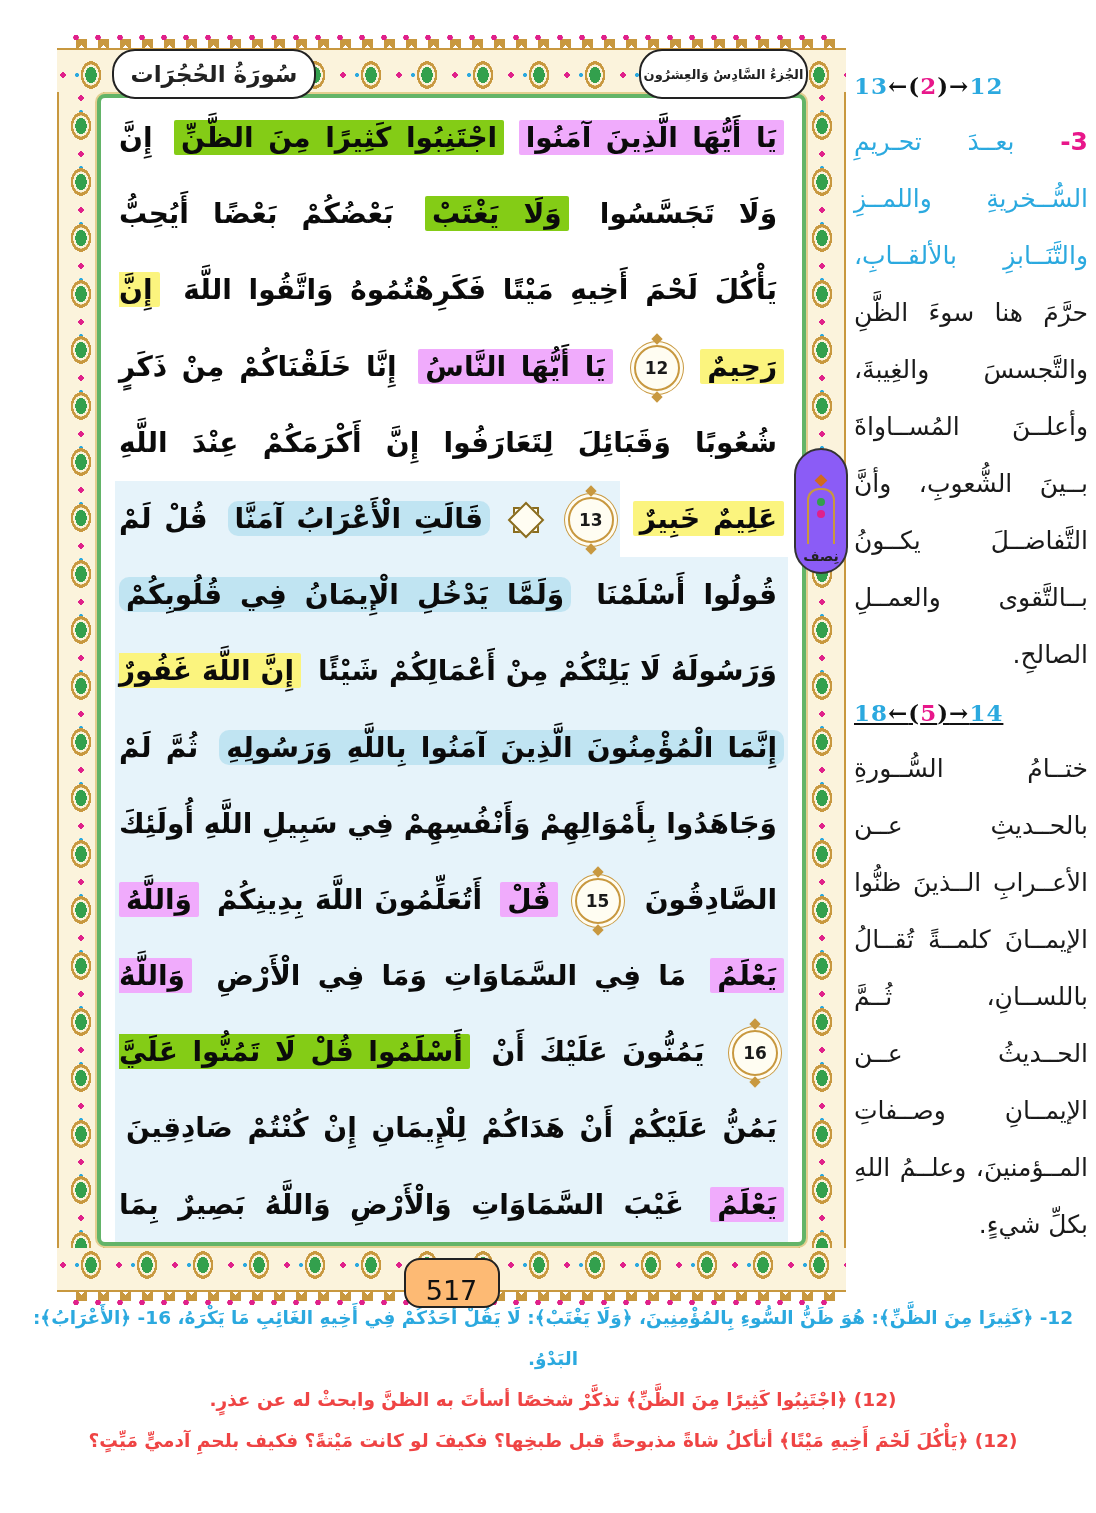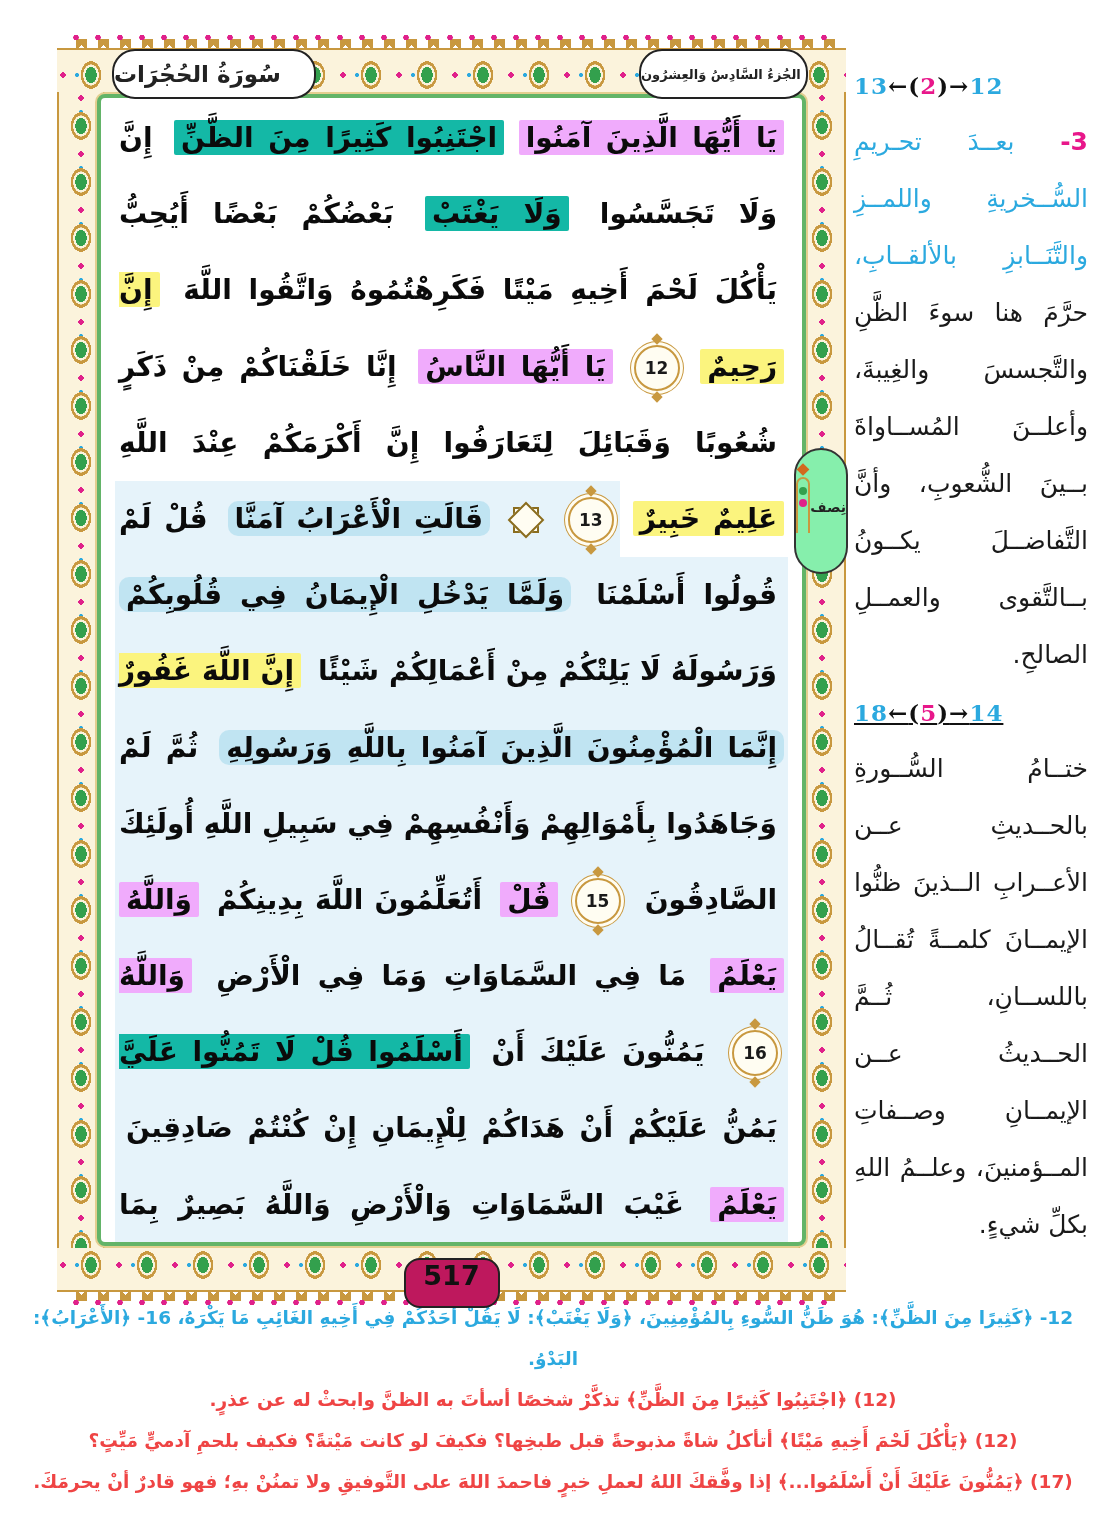--- a/index.html
+++ b/index.html
@@ -32,49 +32,49 @@
       linear-gradient(135deg,#C8983F 8px,transparent 0) repeat-x 11px 4px/22px 12px;}
   .band-bottom::after{content:"";position:absolute;left:8px;right:8px;bottom:-15px;height:15px;
     background:
       radial-gradient(circle 2.5px at 11px 12.5px,#E0218A 0 2.5px,transparent 3px) repeat-x 0 0/22px 15px,
       linear-gradient(-45deg,#C8983F 8px,transparent 0) repeat-x 0 -1px/22px 12px,
       linear-gradient(45deg,#C8983F 8px,transparent 0) repeat-x 11px -1px/22px 12px;}
   .inner{position:absolute;left:40px;top:46px;right:40px;bottom:46px;background:#fff;
     border:4px solid #63B468;border-radius:8px;box-shadow:0 0 0 2px #E3CE8F;overflow:hidden;}
   
   .cartouche{position:absolute;top:1px;height:46px;background:#fff;border:2px solid #222;
-    border-radius:23px;display:flex;align-items:center;justify-content:flex-start;
+    border-radius:23px;display:flex;align-items:center;justify-content:center;
     font-weight:bold;color:#222;z-index:5;}
   .cart-surah{left:55px;width:200px;font-size:23px;}
   .cart-juz{right:38px;width:165px;font-size:13px;}
   
-  .side-tab{position:absolute;right:-2px;top:400px;width:54px;height:126px;background:#86efac;
-    border:2px solid #333;border-radius:27px;display:flex;align-items:center;
+  .side-tab{position:absolute;right:-2px;top:400px;width:54px;height:126px;background:#8b5cf6;
+    border:2px solid #333;border-radius:27px;display:flex;flex-direction:column;align-items:center;
     justify-content:flex-end;padding-bottom:8px;z-index:6;box-sizing:border-box;}
   .tab-orn{width:24px;height:54px;border:2px solid #C8983F;border-bottom:none;
     border-radius:12px 12px 0 0;position:relative;margin-bottom:4px;}
   .tab-orn::before{content:"";position:absolute;left:50%;top:-14px;transform:translateX(-50%) rotate(45deg);
     width:9px;height:9px;background:#D2691E;}
   .tab-orn::after{content:"";position:absolute;left:50%;top:8px;transform:translateX(-50%);
     width:8px;height:8px;border-radius:50%;background:#33A04D;box-shadow:0 12px 0 0 #E0218A;}
   .tab-label{font-size:14px;font-weight:bold;color:#222;}
   .page-num{position:absolute;left:50%;bottom:-16px;transform:translateX(-50%);
-    width:92px;height:46px;background:#be185d;border:2px solid #222;border-radius:16px;
-    display:flex;align-items:flex-start;justify-content:center;font-size:27px;font-weight:bold;
+    width:92px;height:46px;background:#fdba74;border:2px solid #222;border-radius:16px;
+    display:flex;align-items:flex-end;justify-content:center;font-size:27px;font-weight:normal;
     color:#111;z-index:6;}
   
   .qarea{position:absolute;inset:0;padding:2px 14px;}
   .qline{direction:rtl;text-align:justify;text-align-last:justify;height:76.2px;
     line-height:76px;font-size:28px;font-weight:bold;color:#0b0b0b;overflow:hidden;
     padding:0 4px;}
   .qline.bg-blue{background:#E6F3FA;}
   .qline.bg-split{background:linear-gradient(to left,#fff 0 25%,#E6F3FA 25% 100%);}
   .seg{padding:1px 7px;border-radius:2px;}
   .hl-pink{background:#f0abfc;}
-  .hl-gray{background:#14b8a6;}
+  .hl-gray{background:#84cc16;}
   .hl-yellow{background:#FBF47E;}
   .hl-blue{background:#C0E4F2;border-radius:10px;}
   .verse{display:inline-flex;align-items:center;justify-content:center;width:42px;height:42px;
     border-radius:50%;background:#FFFDF2;border:2px solid #C8983F;box-shadow:0 0 0 3px #FFFDF2,0 0 0 4px #C8983F;
     font-size:17px;font-weight:bold;color:#1a1a1a;vertical-align:middle;position:relative;margin:0 6px;}
   .verse::before,.verse::after{content:"";position:absolute;left:50%;width:8px;height:8px;
     background:#C8983F;transform:translateX(-50%) rotate(45deg);}
   .verse::before{top:-12px;}
   .verse::after{bottom:-12px;}
   .rosette{display:inline-block;width:26px;height:26px;position:relative;vertical-align:middle;margin:0 10px;}
@@ -151,14 +151,13 @@
   <div class="nav-marker nav-second">
     <span class="nav-num">18</span><span>←</span><span>(</span><span class="nav-group">5</span><span>)</span><span>→</span><span class="nav-num">14</span>
   </div>
   <p class="margin-note"><span>ختــامُ السُّــورةِ بالحــديثِ عــن الأعــرابِ الــذينَ ظنُّوا الإيمــانَ كلمــةً تُقــالُ باللســانِ، ثُــمَّ الحــديثُ عــن الإيمــانِ وصــفاتِ المــؤمنينَ، وعلــمُ اللهِ بكلِّ شيءٍ.</span></p>
 </aside>
 
 <footer class="footnotes">
     <div class="fnote c-blue">12- ﴿كَثِيرًا مِنَ الظَّنِّ﴾: هُوَ ظَنُّ السُّوءِ بِالمُؤْمِنِينَ، ﴿وَلَا يَغْتَبْ﴾: لَا يَقُلْ أَحَدُكُمْ فِي أَخِيهِ الغَائِبِ مَا يَكْرَهُ، 16- ﴿الأَعْرَابُ﴾: البَدْوُ.</div>
     <div class="fnote c-magenta">(12) ﴿اجْتَنِبُوا كَثِيرًا مِنَ الظَّنِّ﴾ تذكَّرْ شخصًا أسأتَ به الظنَّ وابحثْ له عن عذرٍ.</div>
     <div class="fnote c-magenta">(12) ﴿يَأْكُلَ لَحْمَ أَخِيهِ مَيْتًا﴾ أتأكلُ شاةً مذبوحةً قبل طبخِها؟ فكيفَ لو كانت مَيْتةً؟ فكيف بلحمِ آدميٍّ مَيِّتٍ؟</div>
-    <div class="fnote c-magenta">(17) ﴿يَمُنُّونَ عَلَيْكَ أَنْ أَسْلَمُوا...﴾ إذا وفَّقكَ اللهُ لعملِ خيرٍ فاحمدَ اللهَ على التَّوفيقِ ولا تمنُنْ بهِ؛ فهو قادرٌ أنْ يحرمَكَ.</div>
   </footer>
 
 </body></html>

